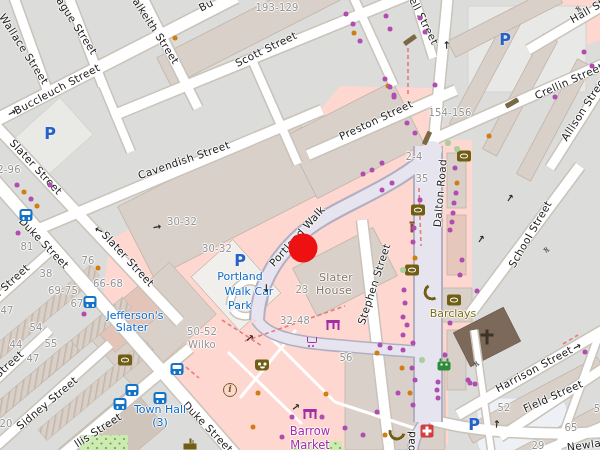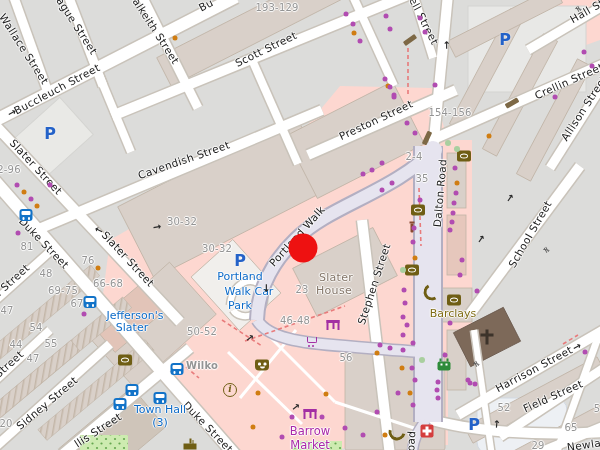--- a/index.html
+++ b/index.html
@@ -243,27 +243,27 @@
       <span class="lbl st" style="left: 534px; top: 369px; --r: -28deg;">Harrison Street</span>
       <span class="lbl st" style="left: 553px; top: 396px; --r: -24deg;">Field Street</span>
       <span class="lbl st" style="left: 584px; top: 445px; --r: -8deg;">Newla</span>
       <span class="lbl num" style="left: 277px; top: 8px;">193-129</span>
       <span class="lbl num" style="left: 450px; top: 113px;">154-156</span>
       <span class="lbl num" style="left: 414px; top: 157px;">2-4</span>
       <span class="lbl num" style="left: 422px; top: 179px;">35</span>
       <span class="lbl num" style="left: 182px; top: 222px;">30-32</span>
       <span class="lbl num" style="left: 217px; top: 249px;">30-32</span>
       <span class="lbl num" style="left: 302px; top: 290px;">23</span>
-      <span class="lbl num" style="left: 295px; top: 321px;">46-48</span>
+      <span class="lbl num" style="left: 295px; top: 321px;">32-48</span>
       <span class="lbl num" style="left: 346px; top: 358px;">56</span>
       <span class="lbl num" style="left: 202px; top: 332px;">50-52</span>
-      <span class="lbl num" style="left: 202px; top: 366px; font-weight: bold;">Wilko</span>
+      <span class="lbl num" style="left: 202px; top: 345px;">Wilko</span>
       <span class="lbl num" style="left: 9px; top: 170px;">2-96</span>
       <span class="lbl num" style="left: 27px; top: 247px;">81</span>
-      <span class="lbl num" style="left: 46px; top: 274px;">48</span>
+      <span class="lbl num" style="left: 46px; top: 274px;">38</span>
       <span class="lbl num" style="left: 63px; top: 291px;">69-75</span>
       <span class="lbl num" style="left: 77px; top: 304px;">67</span>
       <span class="lbl num" style="left: 108px; top: 284px;">66-68</span>
       <span class="lbl num" style="left: 88px; top: 261px;">76</span>
       <span class="lbl num" style="left: 36px; top: 328px;">54</span>
       <span class="lbl num" style="left: 51px; top: 344px;">55</span>
       <span class="lbl num" style="left: 16px; top: 345px;">44</span>
       <span class="lbl num" style="left: 33px; top: 359px;">47</span>
       <span class="lbl num" style="left: 7px; top: 311px;">47</span>
       <span class="lbl num" style="left: 6px; top: 424px;">20</span>

